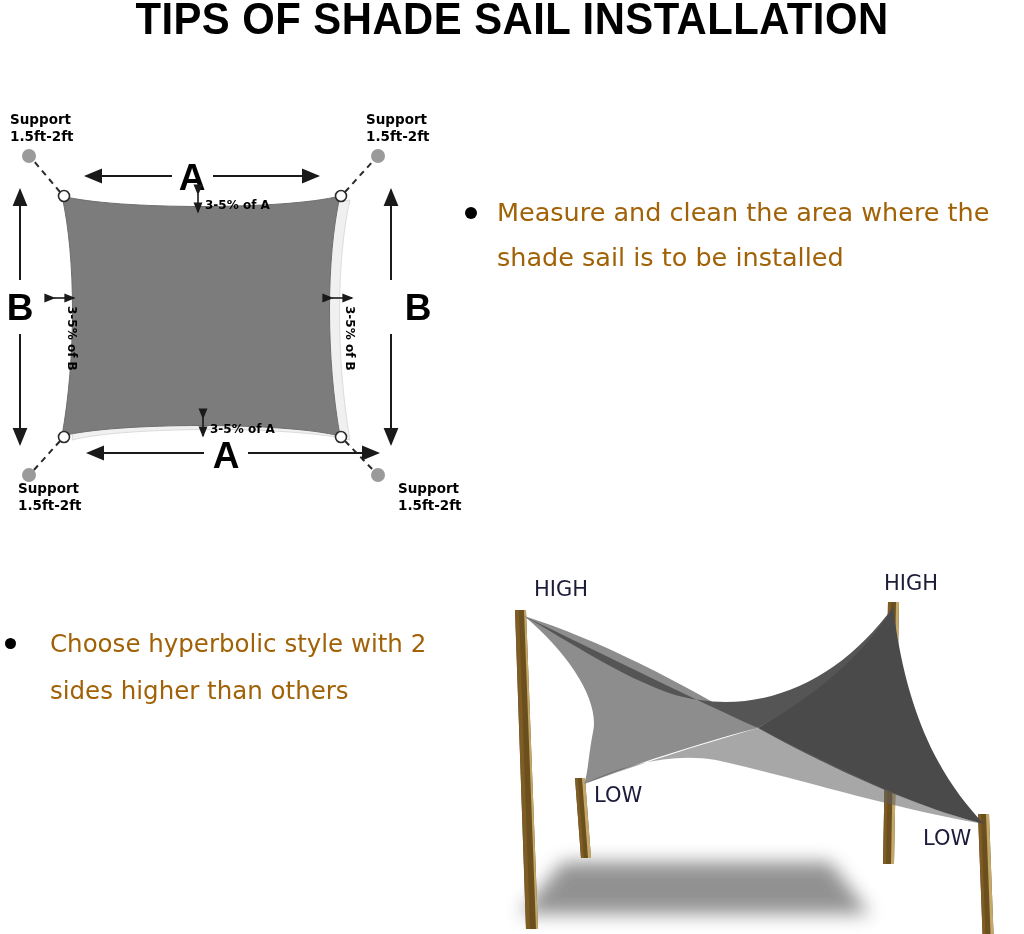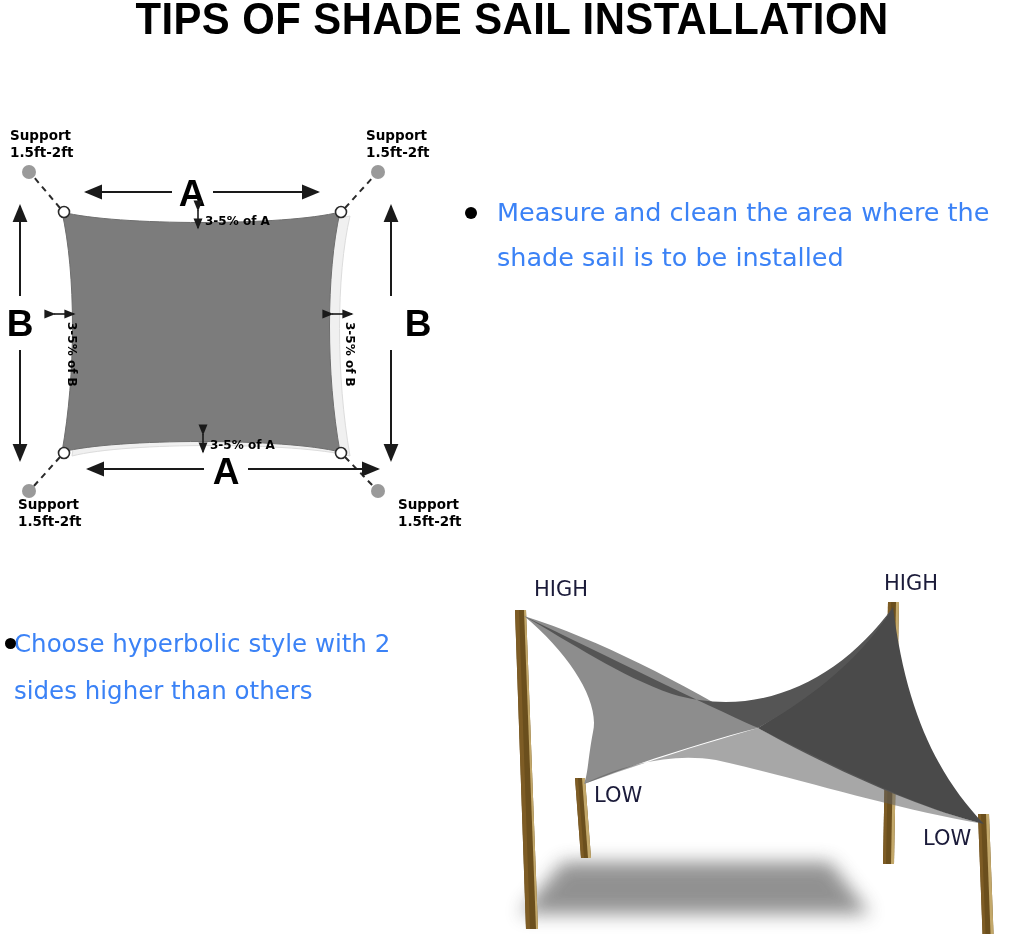--- a/index.html
+++ b/index.html
@@ -16,38 +16,38 @@
     text-align:center;
     font-family:"Liberation Sans","DejaVu Sans",sans-serif;
     font-weight:bold;font-size:44px;letter-spacing:0.5px;
     transform:scaleX(0.95);transform-origin:center top;
     white-space:nowrap;color:#000;
   }
 
   
   .panel{position:absolute;}
   #rect-diagram{left:0;top:108;width:470px;height:410px;}
-  #rect-diagram{top:108px;margin-top:16px;}
+  #rect-diagram{top:108px;}
   #tips-list{left:455px;top:190px;width:569px;}
   #style-list{left:0px;top:620px;width:450px;}
   #hyper-diagram{left:460px;top:562px;width:564px;height:384px;}
 
   
   ul.bullets{list-style:none;margin:0;padding:0;}
   ul.bullets li{
     position:relative;padding-left:42px;
-    font-size:25.5px;line-height:45px;color:#3b82f6;
+    font-size:25.5px;line-height:45px;color:#a16207;
     font-family:"DejaVu Sans","Liberation Sans",sans-serif;
   }
   ul.bullets li .dot{
     position:absolute;left:10px;top:17px;
     width:12px;height:12px;border-radius:50%;background:#000;
   }
   #style-list ul.bullets li{
-    padding-left:14px;font-size:24.5px;line-height:47px;
+    padding-left:50px;font-size:24.5px;line-height:47px;
   }
   #style-list ul.bullets li .dot{left:5px;top:18px;width:11px;height:11px;}
 
   
   .lbl{font-family:"DejaVu Sans","Liberation Sans",sans-serif;fill:#000;}
   .support-lbl{font-size:13.5px;font-weight:600;}
   .pct-lbl{font-size:12px;font-weight:600;}
   .dim-lbl{font-family:"Liberation Sans","DejaVu Sans",sans-serif;
            font-size:37px;font-weight:bold;fill:#000;}
   .hl{font-family:"DejaVu Sans","Liberation Sans",sans-serif;

